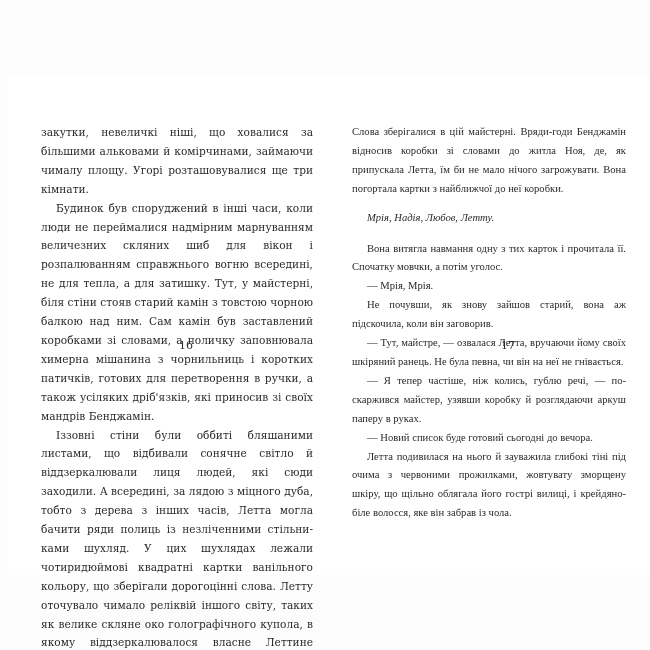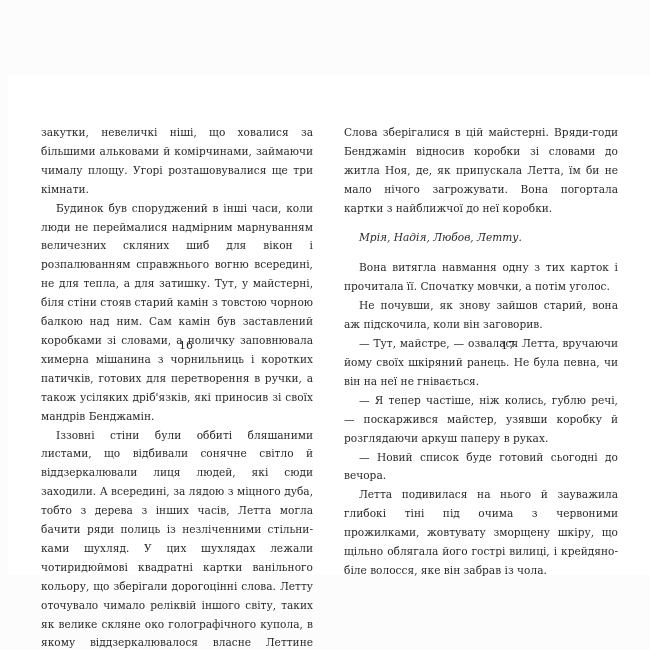--- a/index.html
+++ b/index.html
@@ -21,21 +21,21 @@
   .page {
     position: absolute;
     top: 48px;
     width: 272px;
     font-size: 10.6px;
     line-height: 18.9px;
     text-align: justify;
     hyphens: manual;
   }
   .page.left { left: 33px; }
-  .page.right { left: 336px; width: 274px; }
+  .page.right { left: 344px; width: 274px; font-family: Liberation Serif, serif; }
   .page p { margin: 0; text-indent: 15px; }
   .page p.noindent { text-indent: 0; }
   .page p.italic { font-style: italic; text-indent: 15px; margin: 10px 0 12px 0; }
   .page p .it { font-style: italic; }
   .folio {
     position: absolute;
     top: 262px;
     font-size: 11px;
     width: 40px;
     text-align: right;
@@ -53,20 +53,21 @@
     <p>Будинок був споруджений в інші часи, коли люди не переймалися надмірним марнуванням величезних скляних шиб для вікон і розпалюванням справжньо­го вогню всередині, не для тепла, а для затишку. Тут, у майстерні, біля стіни стояв старий камін з товстою чорною балкою над ним. Сам камін був заставлений коробками зі словами, а поличку заповнювала хи­мерна мішанина з чорнильниць і коротких патичків, готових для перетворення в ручки, а також усіляких дріб'язків, які приносив зі своїх мандрів Бенджамін.</p>
     <p>Іззовні стіни були оббиті бляшаними листами, що відбивали сонячне світло й віддзеркалювали лиця людей, які сюди заходили. А всередині, за лядою з міцного дуба, тобто з дерева з інших часів, Летта могла бачити ряди полиць із незліченними стільни­ками шухляд. У цих шухлядах лежали чотиридюй­мові квадратні картки ванільного кольору, що збе­рігали дорогоцінні слова. Летту оточувало чимало реліквій іншого світу, таких як велике скляне око голографічного купола, в якому віддзеркалювалося власне Леттине відображення з її яскраво-зеленими очима і копицею рудого волосся.</p>
 
   </div>
   <div class="folio left">16</div>
 
   <div class="page right">
     <p class="noindent">Слова зберігалися в цій майстерні. Вряди-годи Бен­джамін відносив коробки зі словами до житла Ноя, де, як припускала Летта, їм би не мало нічого загро­жувати. Вона погортала картки з найближчої до неї коробки.</p>
     <p class="italic">Мрія, Надія, Любов, Летту.</p>
     <p>Вона витягла навмання одну з тих карток і про­читала її. Спочатку мовчки, а потім уголос.</p>
+    <p>— Мрія, Мрія.</p>
     <p>Не почувши, як знову зайшов старий, вона аж підскочила, коли він заговорив.</p>
     <p>— Тут, майстре, — озвалася Летта, вручаючи йому своїх шкіряний ранець. Не була певна, чи він на неї не гнівається.</p>
     <p>— Я тепер частіше, ніж колись, гублю речі, — по­скаржився майстер, узявши коробку й розглядаючи аркуш паперу в руках.</p>
     <p>— Новий список буде готовий сьогодні до вечора.</p>
     <p>Летта подивилася на нього й зауважила глибокі тіні під очима з червоними прожилками, жовтувату зморщену шкіру, що щільно облягала його гострі вилиці, і крейдяно-біле волосся, яке він забрав із чола.</p>
   </div>
   <div class="folio right">17</div>
 
 </div>
 

